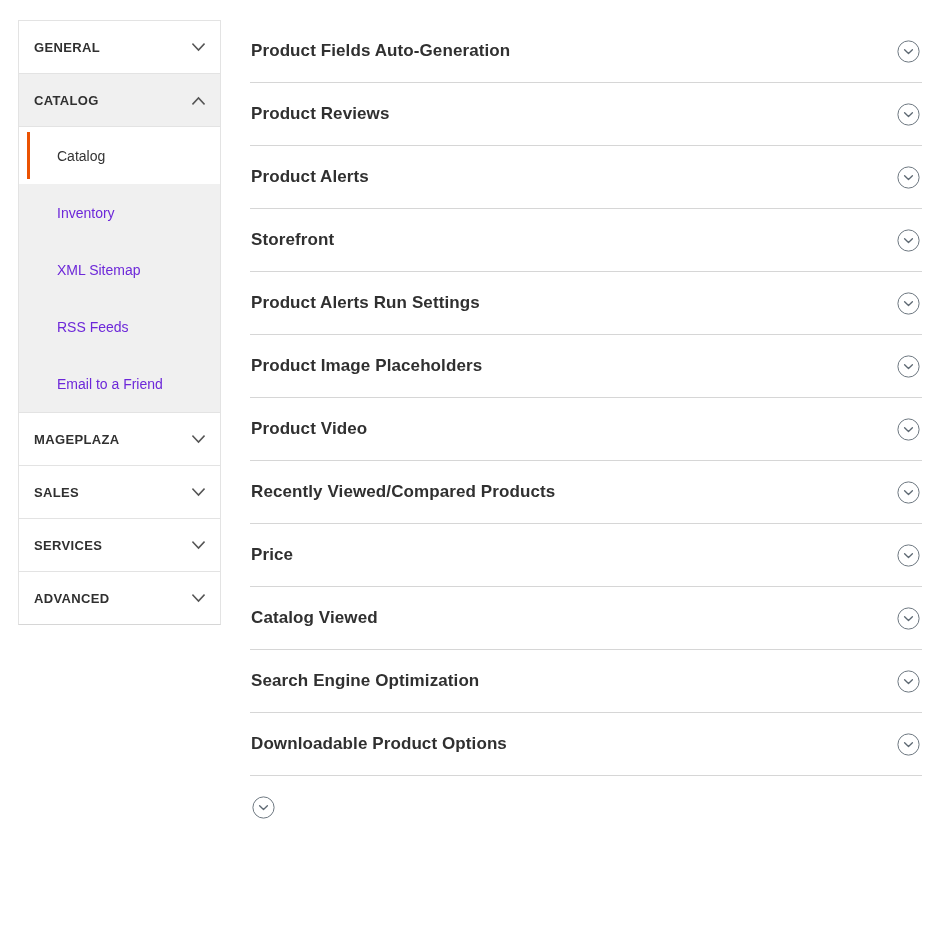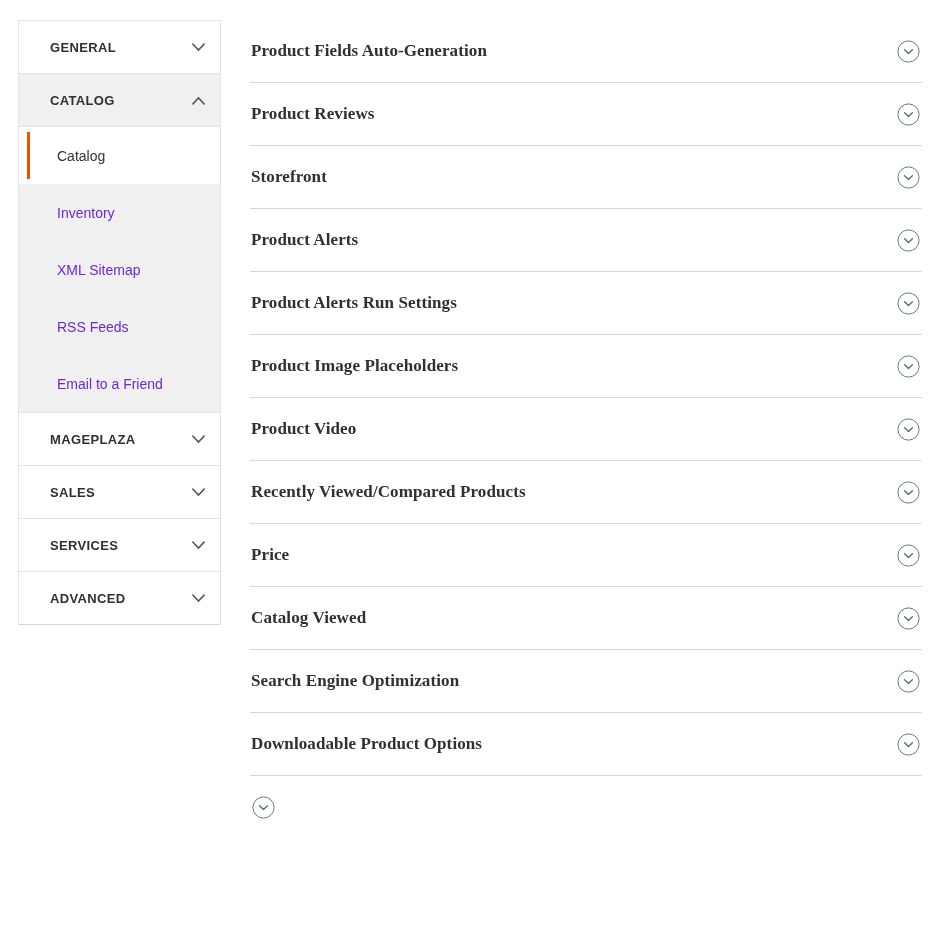--- a/index.html
+++ b/index.html
@@ -53,21 +53,20 @@
     background: #f0f0f0;
   }
   .nav-section-title {
     flex: 1 1 auto;
     font-size: 13px;
     font-weight: bold;
     letter-spacing: 0.35px;
     color: #303030;
     text-transform: uppercase;
     line-height: 1;
-    margin-left: 16px;
   }
   .nav-chevron {
     flex: 0 0 auto;
     width: 16px;
     height: 16px;
     display: flex;
     align-items: center;
     justify-content: center;
     color: #555555;
   }
@@ -106,21 +105,20 @@
 
   
   .config-content {
     position: absolute;
     left: 250px;
     top: 20px;
     width: 672px;
   }
   .collapsible {
     border-bottom: 1px solid #d6d6d6;
-    font-family: Liberation Serif, serif;
   }
   .collapsible:last-child { border-bottom: none; }
 
   .collapsible-head {
     position: relative;
     display: flex;
     align-items: center;
     height: 62px;
     padding: 0 2px 0 1px;
     cursor: pointer;
@@ -249,42 +247,42 @@
           <span class="collapsible-toggle">
             <svg width="23" height="23" viewBox="0 0 23 23" fill="none" xmlns="http://www.w3.org/2000/svg">
               <circle cx="11.5" cy="11.5" r="10.6" stroke="#5e6973" stroke-width="0.9" fill="none"></circle>
               <path d="M7.6 9.8 L11.5 13.5 L15.4 9.8" stroke="#5e6973" stroke-width="1.35" fill="none" stroke-linecap="round" stroke-linejoin="round"></path>
             </svg>
           </span>
         </div>
       </div>
       <div class="collapsible">
         <div class="collapsible-head">
+          <span class="collapsible-title">Product Alerts</span>
+          <span class="collapsible-toggle">
+            <svg width="23" height="23" viewBox="0 0 23 23" fill="none" xmlns="http://www.w3.org/2000/svg">
+              <circle cx="11.5" cy="11.5" r="10.6" stroke="#5e6973" stroke-width="0.9" fill="none"></circle>
+              <path d="M7.6 9.8 L11.5 13.5 L15.4 9.8" stroke="#5e6973" stroke-width="1.35" fill="none" stroke-linecap="round" stroke-linejoin="round"></path>
+            </svg>
+          </span>
+        </div>
+      </div>
+      <div class="collapsible">
+        <div class="collapsible-head">
           <span class="collapsible-title">Storefront</span>
           <span class="collapsible-toggle">
             <svg width="23" height="23" viewBox="0 0 23 23" fill="none" xmlns="http://www.w3.org/2000/svg">
               <circle cx="11.5" cy="11.5" r="10.6" stroke="#5e6973" stroke-width="0.9" fill="none"></circle>
               <path d="M7.6 9.8 L11.5 13.5 L15.4 9.8" stroke="#5e6973" stroke-width="1.35" fill="none" stroke-linecap="round" stroke-linejoin="round"></path>
             </svg>
           </span>
         </div>
       </div>
       <div class="collapsible">
         <div class="collapsible-head">
-          <span class="collapsible-title">Product Alerts</span>
-          <span class="collapsible-toggle">
-            <svg width="23" height="23" viewBox="0 0 23 23" fill="none" xmlns="http://www.w3.org/2000/svg">
-              <circle cx="11.5" cy="11.5" r="10.6" stroke="#5e6973" stroke-width="0.9" fill="none"></circle>
-              <path d="M7.6 9.8 L11.5 13.5 L15.4 9.8" stroke="#5e6973" stroke-width="1.35" fill="none" stroke-linecap="round" stroke-linejoin="round"></path>
-            </svg>
-          </span>
-        </div>
-      </div>
-      <div class="collapsible">
-        <div class="collapsible-head">
           <span class="collapsible-title">Product Alerts Run Settings</span>
           <span class="collapsible-toggle">
             <svg width="23" height="23" viewBox="0 0 23 23" fill="none" xmlns="http://www.w3.org/2000/svg">
               <circle cx="11.5" cy="11.5" r="10.6" stroke="#5e6973" stroke-width="0.9" fill="none"></circle>
               <path d="M7.6 9.8 L11.5 13.5 L15.4 9.8" stroke="#5e6973" stroke-width="1.35" fill="none" stroke-linecap="round" stroke-linejoin="round"></path>
             </svg>
           </span>
         </div>
       </div>
       <div class="collapsible">

